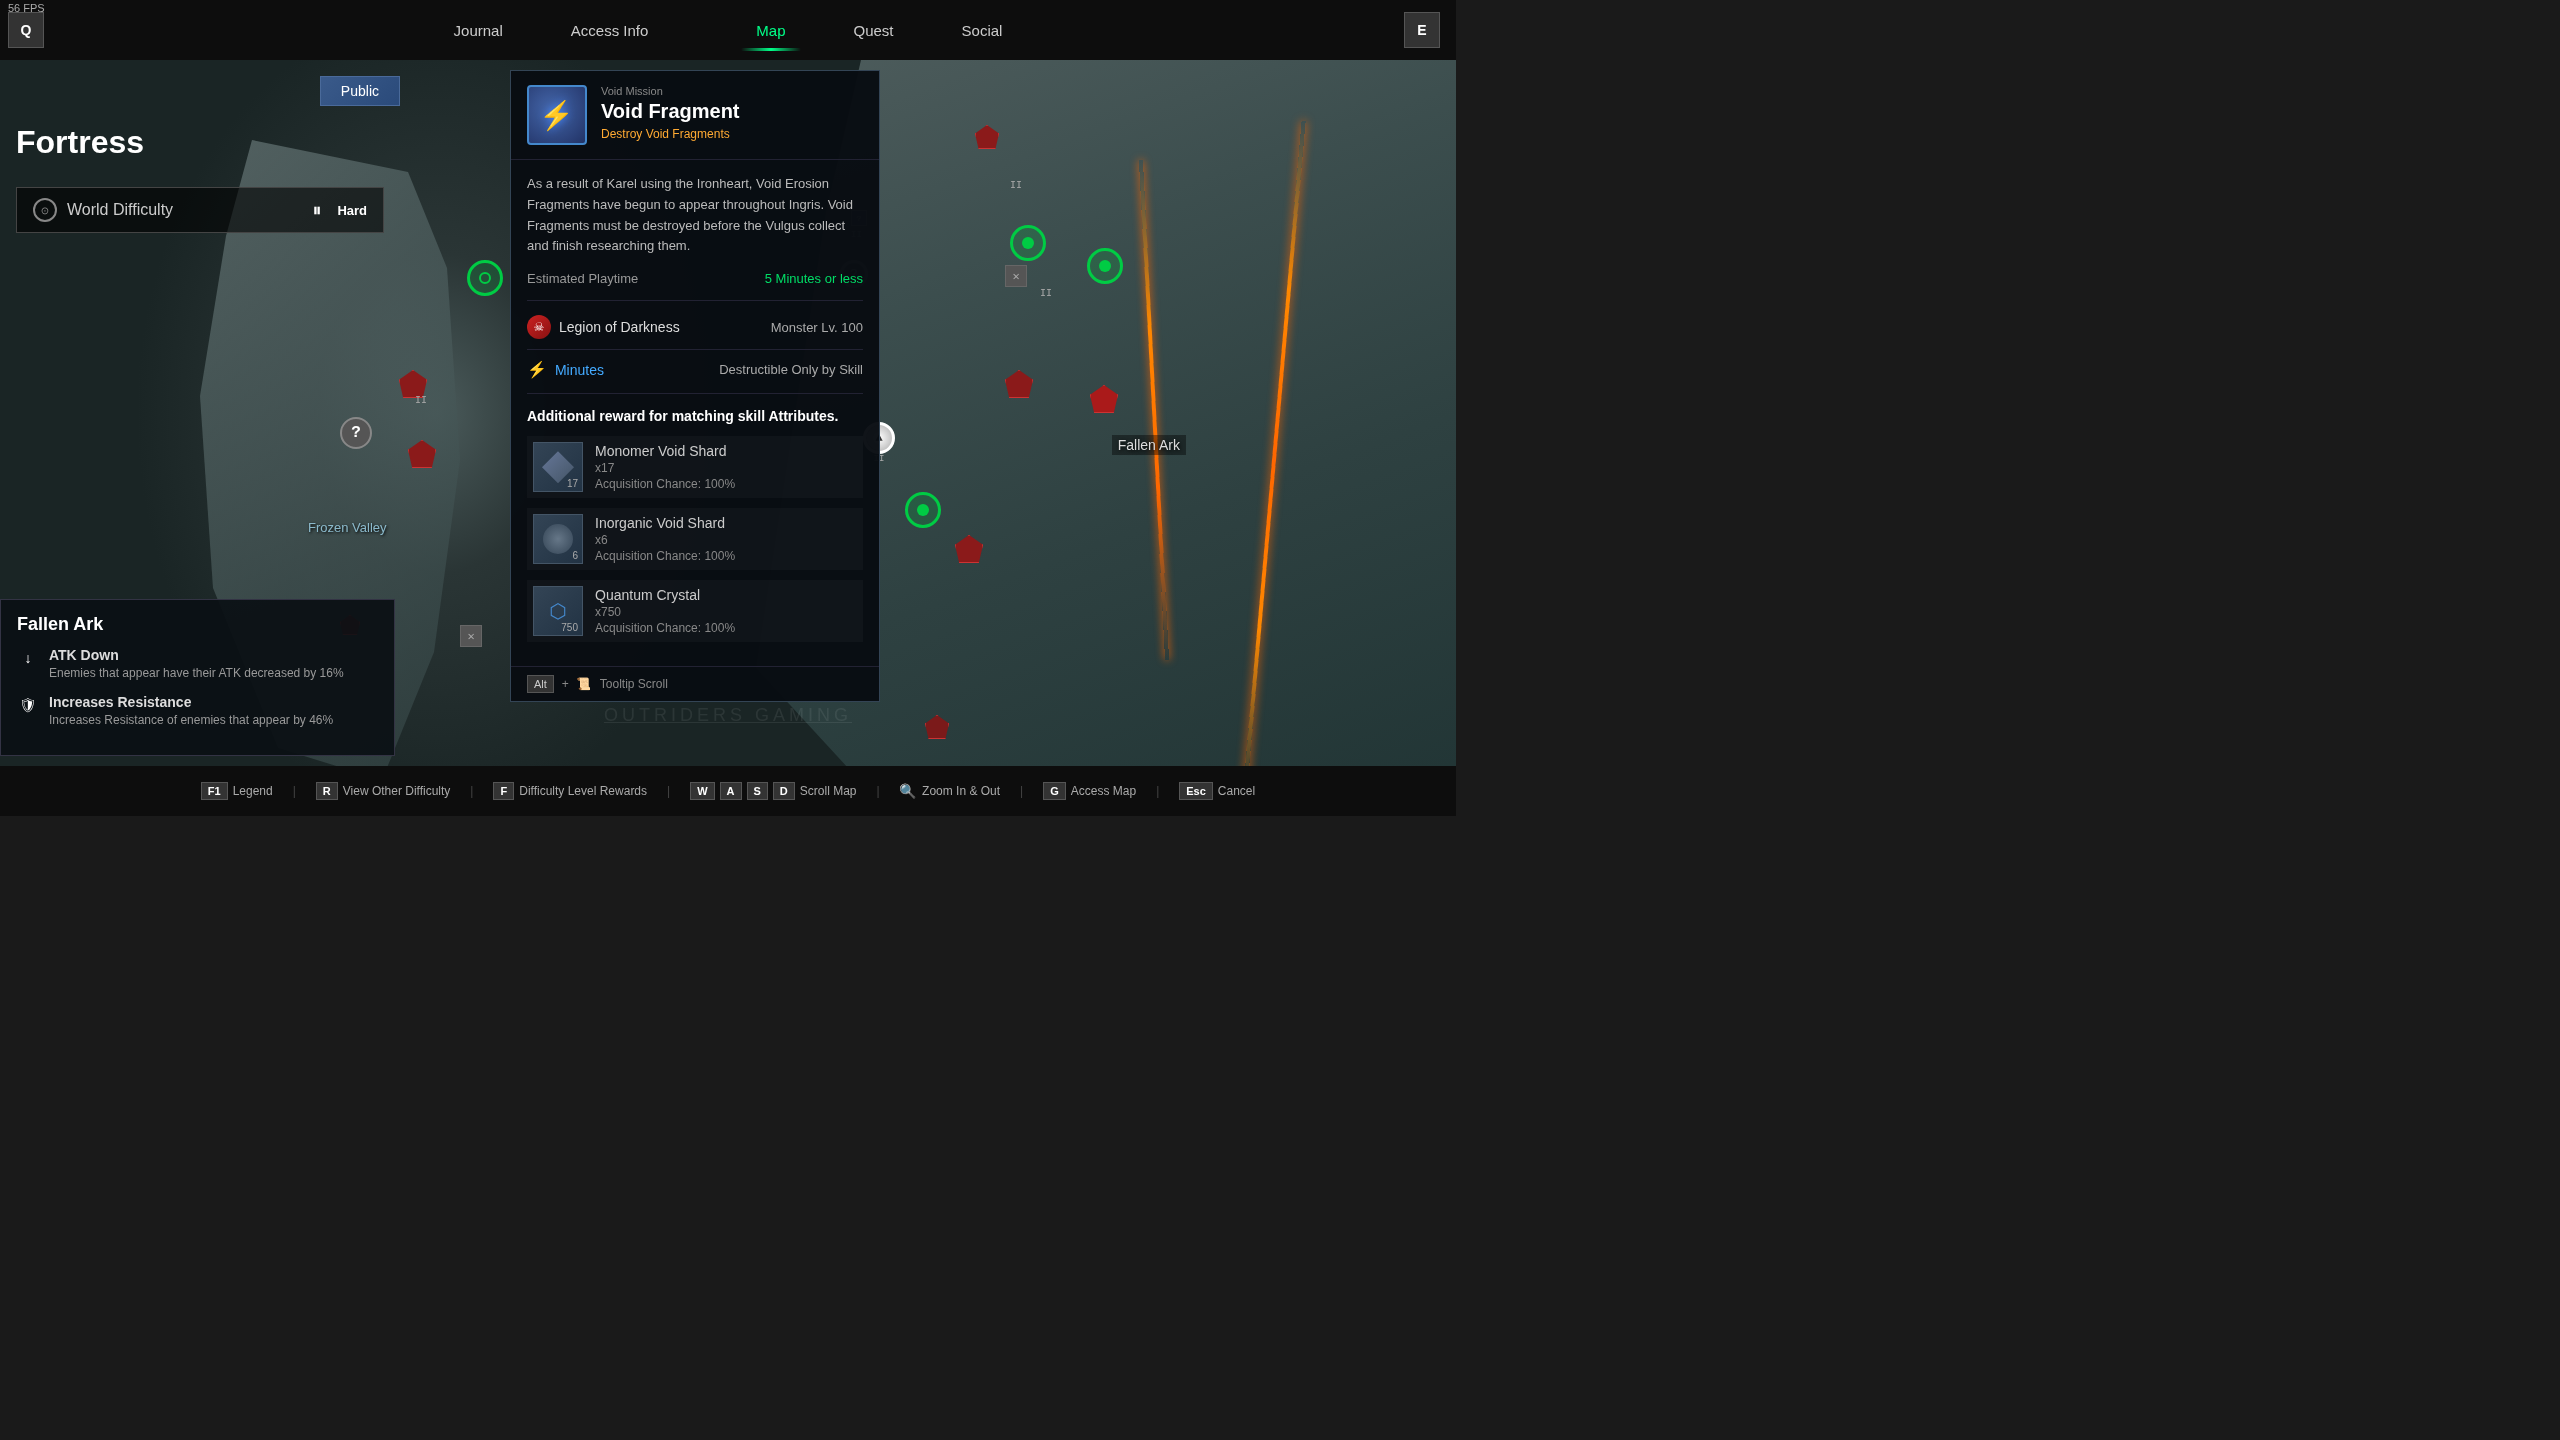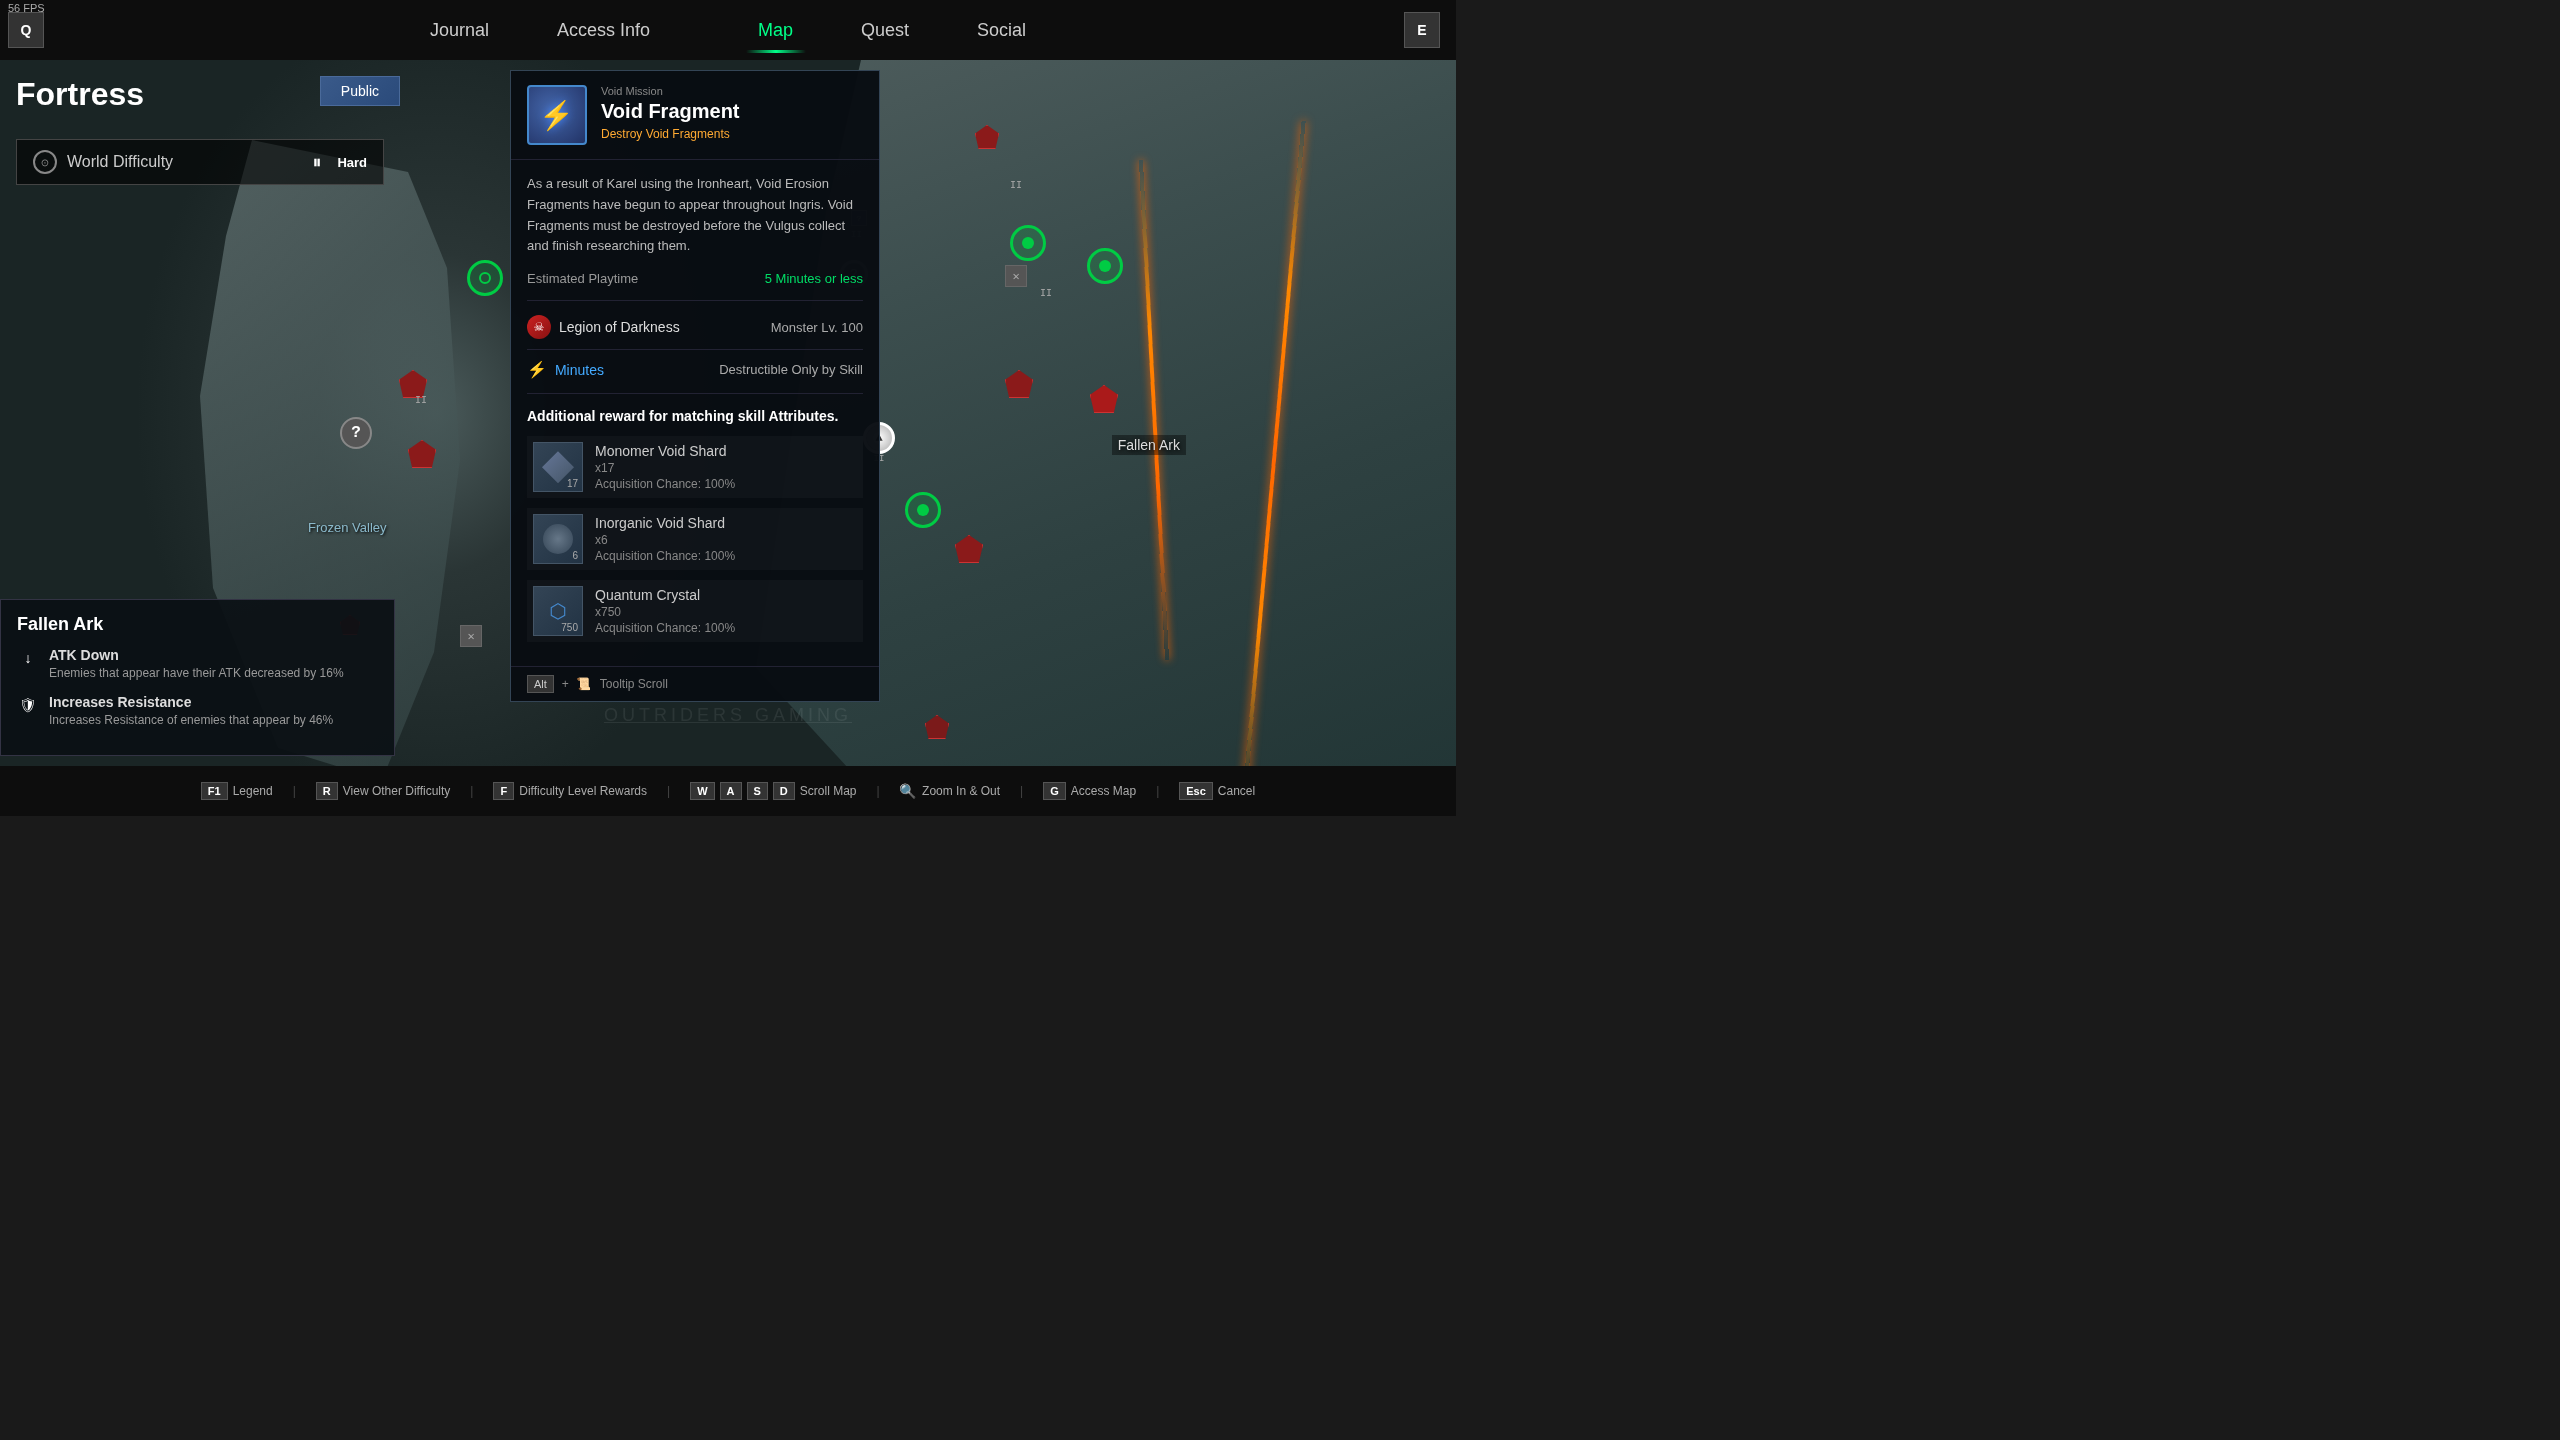--- a/index.html
+++ b/index.html
@@ -47,21 +47,21 @@
       cursor: pointer;
     }
     .nav-items {
       display: flex;
       align-items: center;
       flex: 1;
       justify-content: center;
       gap: 60px;
     }
     .nav-item {
-      font-size: 18px;
+      font-size: 15px;
       color: #ccc;
       cursor: pointer;
       padding: 8px 4px;
       position: relative;
     }
     .nav-item.active {
       color: #00ff88;
       margin-left: 40px;
     }
     .nav-item.active::after {
@@ -227,20 +227,21 @@
       left: 0;
       width: 400px;
       padding: 16px;
       z-index: 10;
     }
     .fortress-title {
       font-size: 32px;
       font-weight: bold;
       color: #fff;
       margin-bottom: 12px;
+      margin-top: 48px;
     }
     .public-btn {
       display: inline-block;
       background: linear-gradient(135deg, #3a5a8a, #2a4a7a);
       border: 1px solid #4a6a9a;
       color: #fff;
       padding: 6px 20px;
       font-size: 14px;
       cursor: pointer;
       position: absolute;

